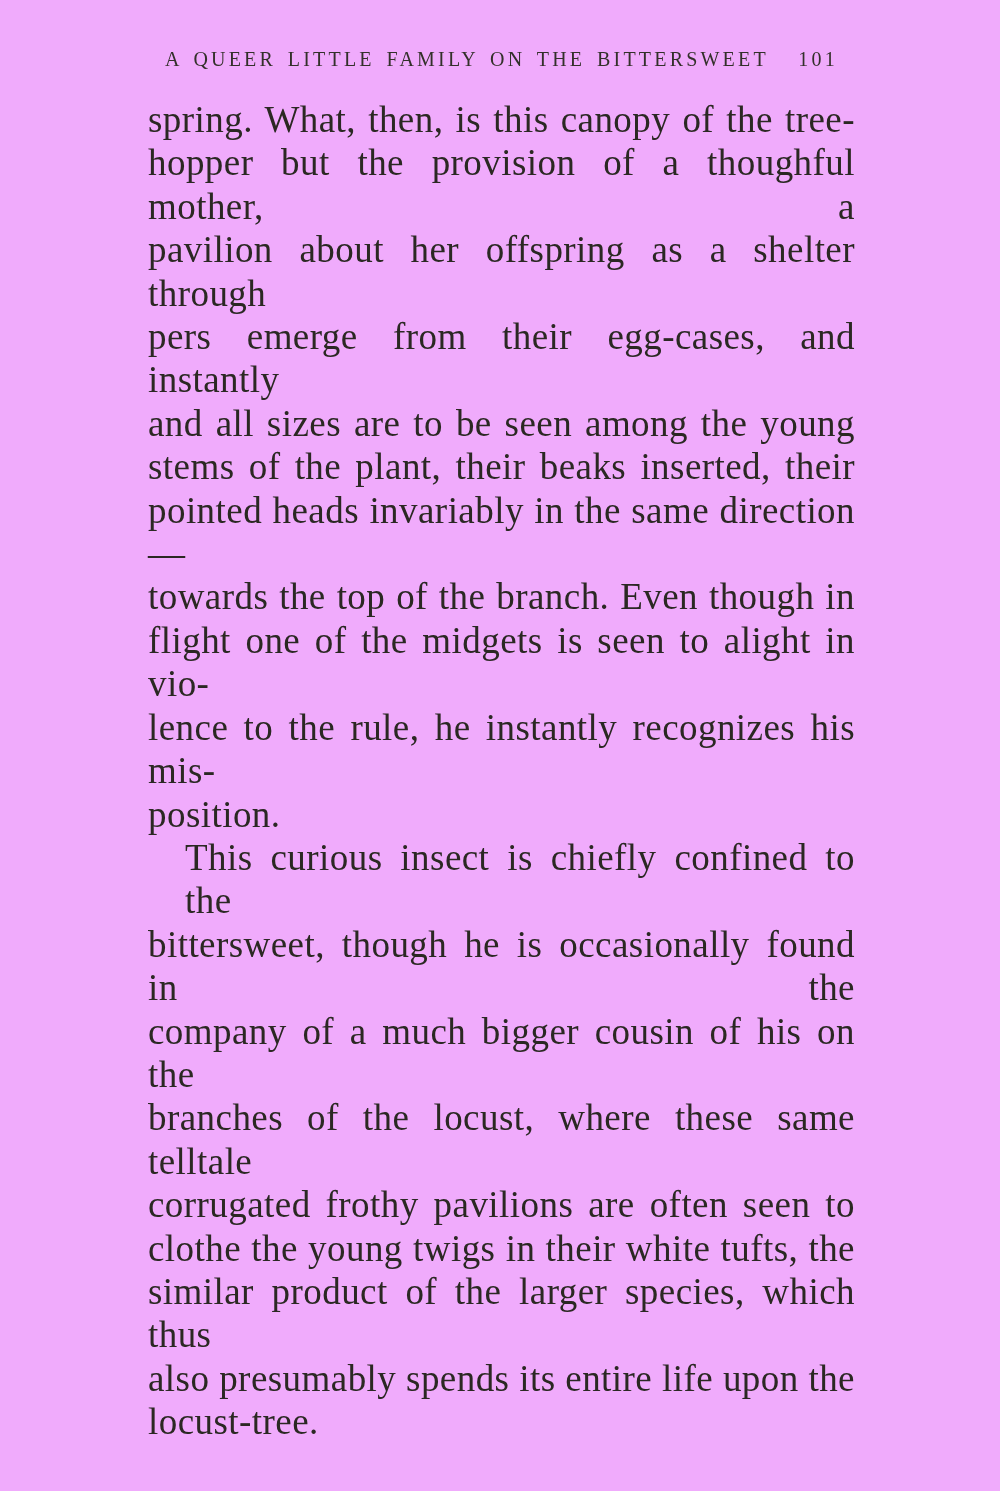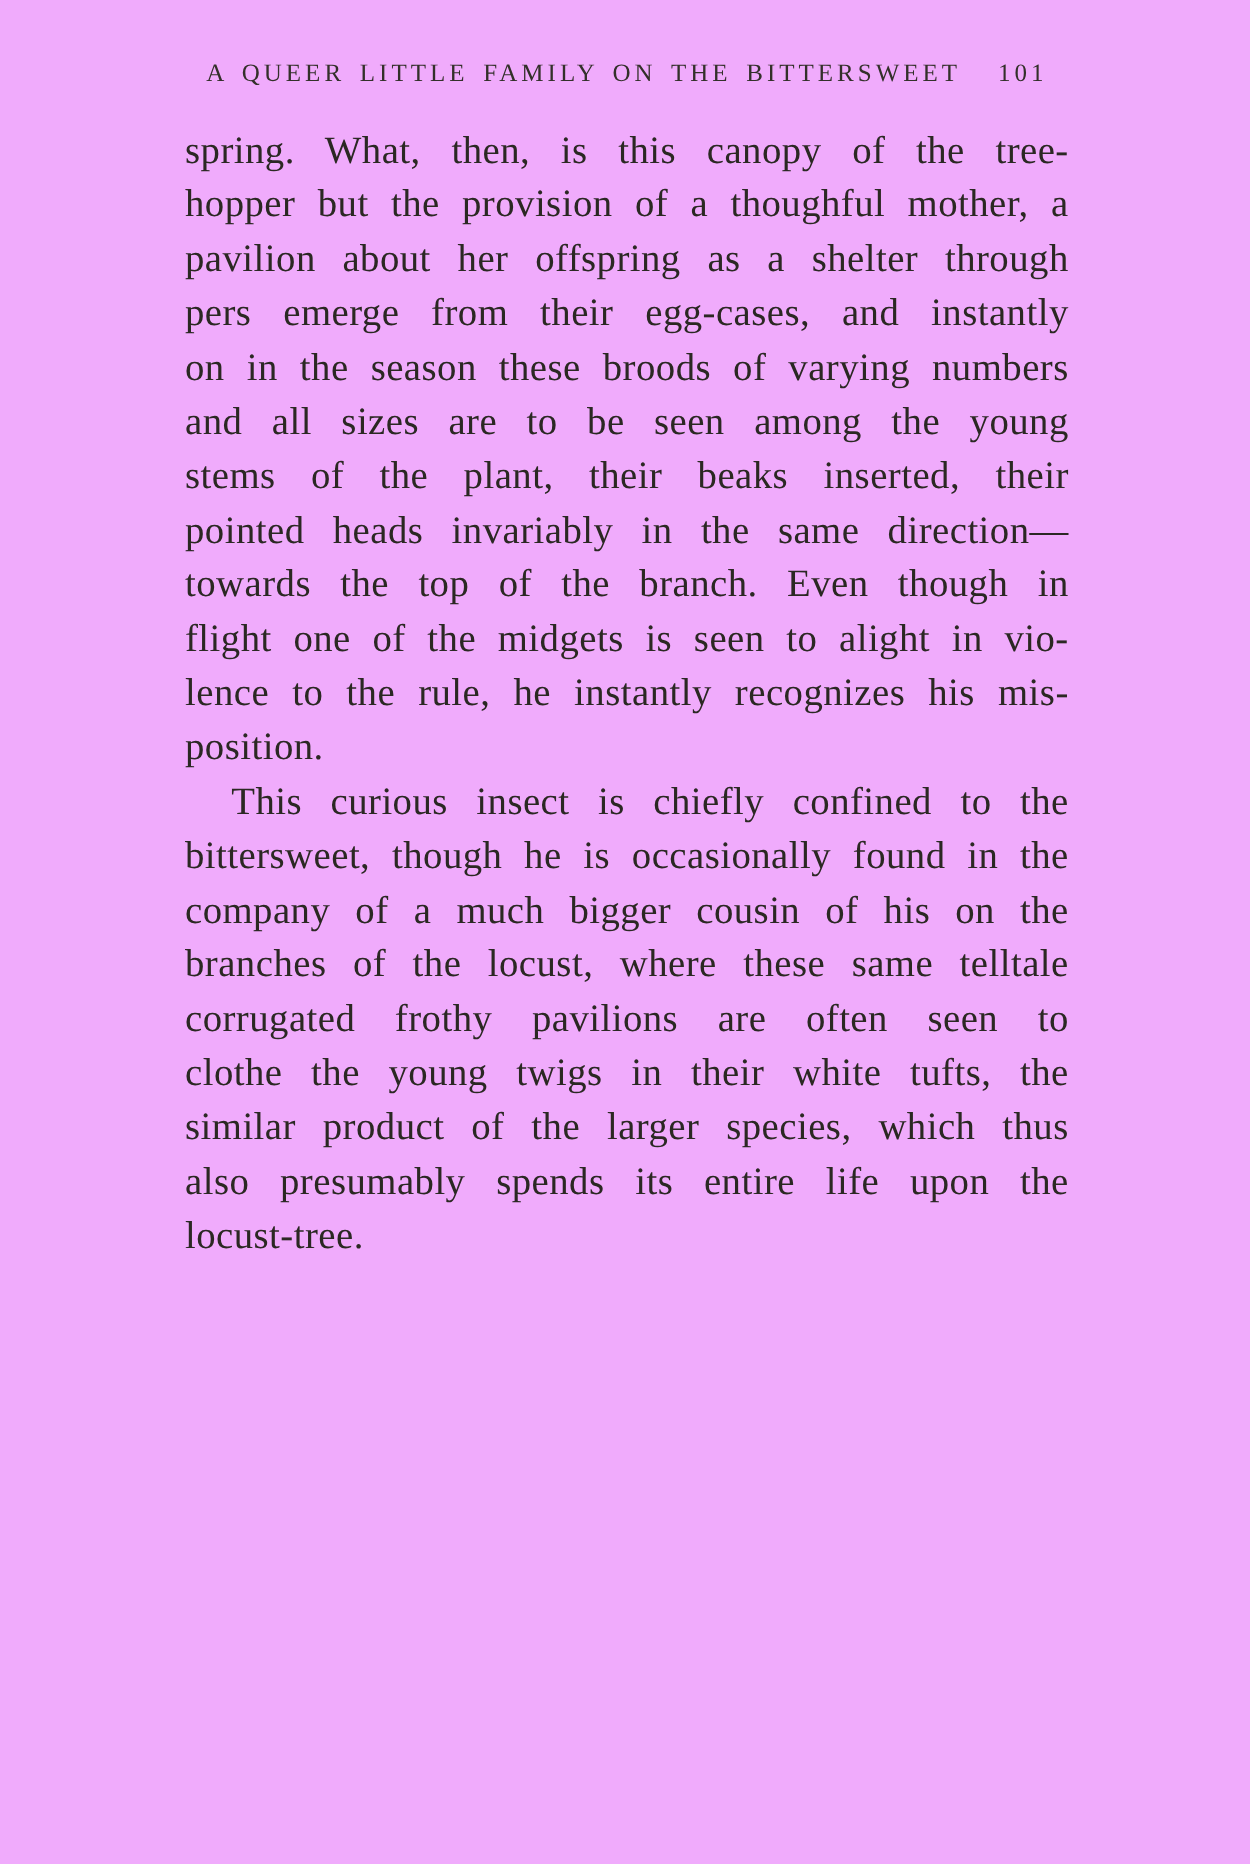--- a/index.html
+++ b/index.html
@@ -28,21 +28,21 @@
     white-space: nowrap;
   }
   .running-header .page-number {
     margin-left: 0.9em;
   }
   .text-block {
     margin-top: 27px;
     width: 707px;
   }
   .line {
-    font-size: 31px;
+    font-size: 37px;
     line-height: 43.4px;
     text-align: justify;
     text-align-last: justify;
     letter-spacing: 0.012em;
     white-space: normal;
     color: #2b2823;
   }
   .line-last {
     text-align-last: left;
   }
@@ -56,21 +56,20 @@
 <div class="page">
   <div class="running-header">
     <span class="running-title">A QUEER LITTLE FAMILY ON THE BITTERSWEET</span>
     <span class="page-number">101</span>
   </div>
   <div class="text-block">
       <div class="line">spring.  What, then, is this canopy of the tree-</div>
       <div class="line">hopper but the provision of a thoughful mother, a</div>
       <div class="line">pavilion about her offspring as a shelter through</div>
       <div class="line">pers emerge from their egg-cases, and instantly</div>
-      <div class="line">on in the season these broods of varying numbers</div>
       <div class="line">and all sizes are to be seen among the young</div>
       <div class="line">stems of the plant, their beaks inserted, their</div>
       <div class="line">pointed heads invariably in the same direction—</div>
       <div class="line">towards the top of the branch.  Even though in</div>
       <div class="line">flight one of the midgets is seen to alight in vio-</div>
       <div class="line">lence to the rule, he instantly recognizes his mis-</div>
       <div class="line line-last">position.</div>
       <div class="line line-indent">This curious insect is chiefly confined to the</div>
       <div class="line">bittersweet, though he is occasionally found in the</div>
       <div class="line">company of a much bigger cousin of his on the</div>

